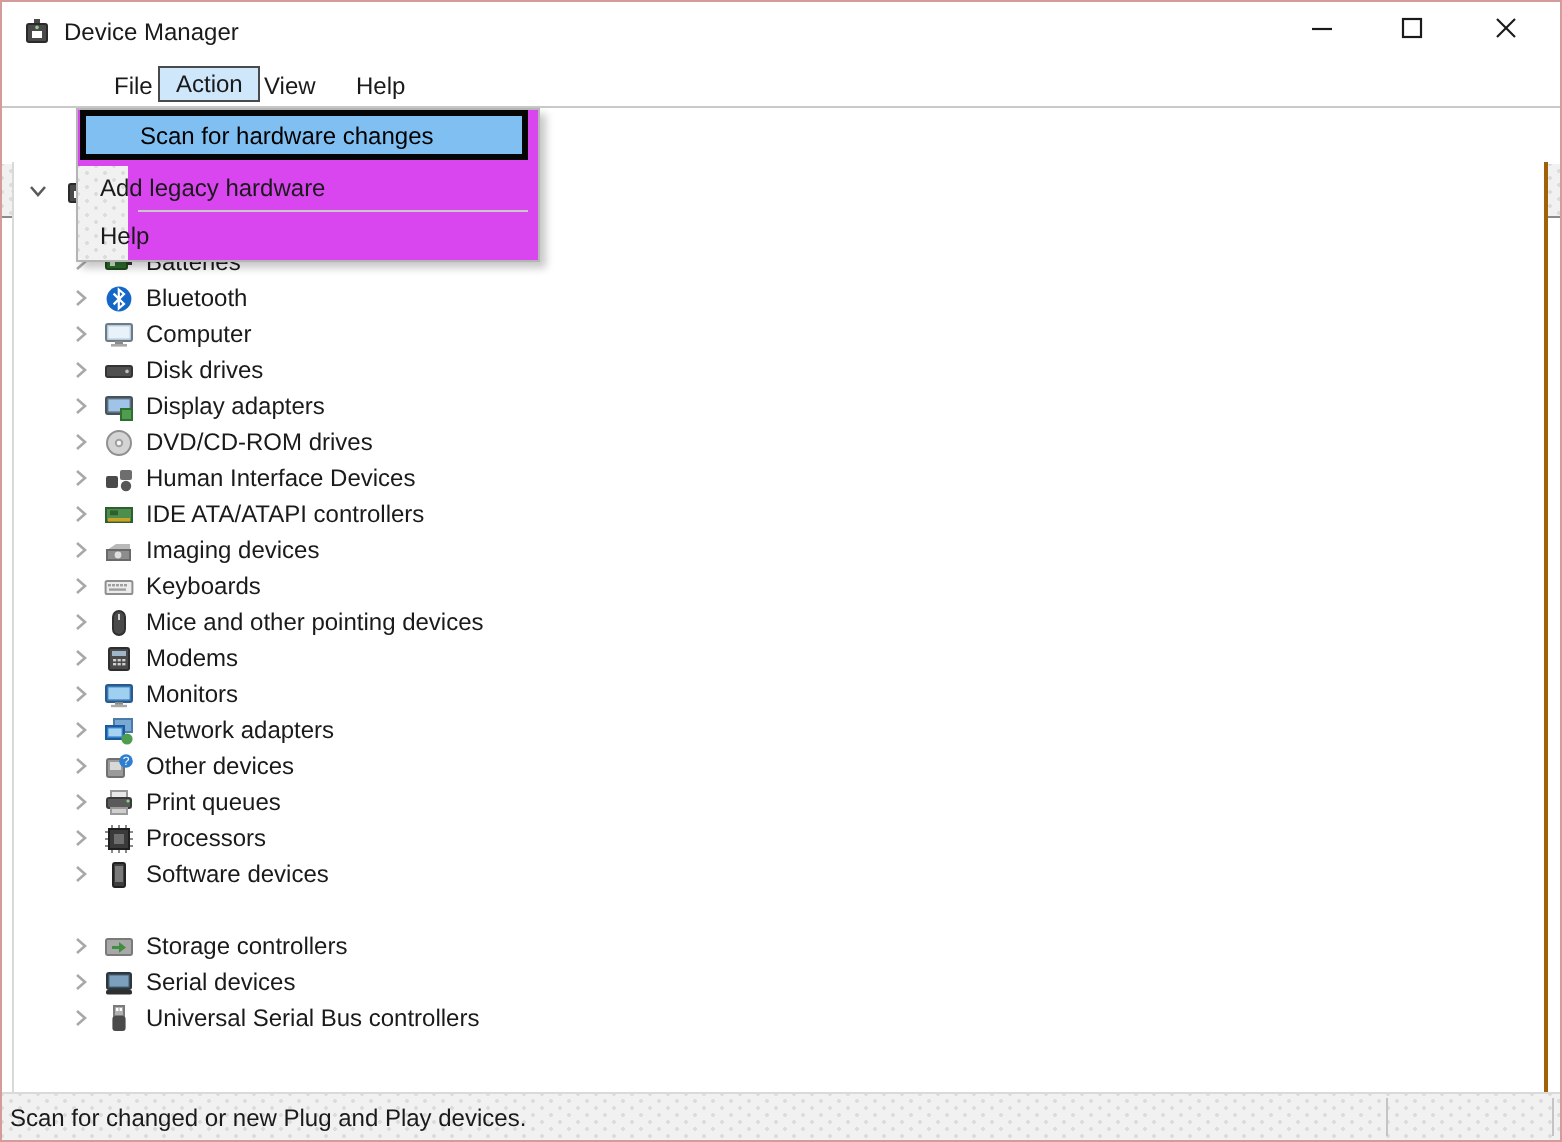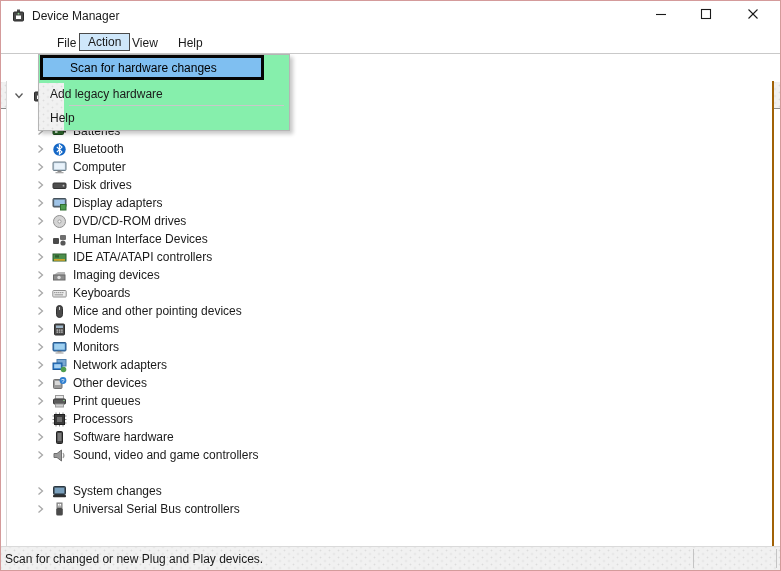--- a/index.html
+++ b/index.html
@@ -44,21 +44,21 @@
   
   .tree-panel { position: absolute; top: 80px; left: 5px; width: 768px; height: 568px; background: #fff; border-left: 1px solid #d9d9d9; border-right: 2px solid #a16207; }
   .trow { position: absolute; left: 0; width: 100%; height: 18px; display: flex; align-items: center; }
   .trow .chev { margin-left: 27px; width: 12px; height: 12px; flex: none; }
   .trow .ticon { margin-left: 6px; width: 15px; height: 15px; flex: none; }
   .trow .tlabel { margin-left: 6px; white-space: nowrap; }
   .troot { position: absolute; left: 0; top: 5px; height: 18px; display: flex; align-items: center; }
   .troot .chev { margin-left: 6px; width: 12px; height: 12px; flex: none; }
   .troot .ticon { margin-left: 7px; width: 15px; height: 15px; flex: none; }
   
-  .action-menu { position: absolute; left: 37px; top: 53px; width: 252px; height: 77px; background: #86efac; border: 1px solid #b5b5b5; box-shadow: 3px 3px 4px rgba(0,0,0,0.22); z-index: 50; }
+  .action-menu { position: absolute; left: 37px; top: 53px; width: 232px; height: 77px; background: #d946ef; border: 1px solid #b5b5b5; box-shadow: 3px 3px 4px rgba(0,0,0,0.22); z-index: 50; }
   .action-menu .gutter { position: absolute; left: 0; top: 0; bottom: 0; width: 25px; }
   .mi-scan { position: absolute; left: 1px; top: 0; width: 224px; height: 25px; border: 3px solid #050505; background: #7fbff1; display: flex; align-items: center; padding-left: 27px; color: #000; }
   .mi { position: absolute; left: 1px; width: 230px; height: 20px; display: flex; align-items: center; padding-left: 10px; }
   .mi.add { top: 29px; }
   .mi.hlp { top: 53px; }
   .menu-sep { position: absolute; left: 30px; right: 5px; top: 50px; height: 1px; background: #c8c8c8; }
   
   .statusbar { position: absolute; left: 0; right: 0; bottom: 0; height: 24px; border-top: 1px solid #dadada; }
   .status-text { position: absolute; left: 4px; top: 5px; white-space: nowrap; }
   .status-sep { position: absolute; top: 2px; bottom: 2px; width: 1px; background: #c4c4c4; }
@@ -338,42 +338,42 @@
     <span class="tlabel">Processors</span>
   </div>
   <div class="trow" style="top:347px">
     <span class="chev"><svg width="12" height="12" viewBox="0 0 12 12">
           <path d="M4.5 2.5 L8.5 6 L4.5 9.5" fill="none" stroke="#a8a8a8" stroke-width="1.3"></path>
         </svg></span>
     <span class="ticon"><svg width="15" height="15" viewBox="0 0 15 15">
           <rect x="4.5" y="1.5" width="6" height="12" rx="1" fill="#3f3f3f" stroke="#222222"></rect>
           <rect x="5.5" y="3" width="4" height="8" fill="#7a7a7a"></rect>
         </svg></span>
-    <span class="tlabel">Software hardware</span>
-  </div>
-  <div class="trow" style="top:365px">
-    <span class="chev"><svg width="12" height="12" viewBox="0 0 12 12">
-          <path d="M4.5 2.5 L8.5 6 L4.5 9.5" fill="none" stroke="#a8a8a8" stroke-width="1.3"></path>
-        </svg></span>
-    <span class="ticon"><svg width="15" height="15" viewBox="0 0 15 15">
-          <polygon points="2,5.5 5,5.5 9.5,2 9.5,13 5,9.5 2,9.5" fill="#9a9a9a" stroke="#6e6e6e"></polygon>
-          <path d="M11 5 Q13 7.5 11 10" fill="none" stroke="#9a9a9a" stroke-width="1.1"></path>
-        </svg></span>
-    <span class="tlabel">Sound, video and game controllers</span>
+    <span class="tlabel">Software devices</span>
+  </div>
+  <div class="trow" style="top:383px">
+    <span class="chev"><svg width="12" height="12" viewBox="0 0 12 12">
+          <path d="M4.5 2.5 L8.5 6 L4.5 9.5" fill="none" stroke="#a8a8a8" stroke-width="1.3"></path>
+        </svg></span>
+    <span class="ticon"><svg width="15" height="15" viewBox="0 0 15 15">
+          <rect x="1" y="3.5" width="13" height="8" rx="1" fill="#a8a8a8" stroke="#7a7a7a"></rect>
+          <polygon points="4,7 7.5,7 7.5,5 11,7.7 7.5,10.4 7.5,8.5 4,8.5" fill="#3f8f3f"></polygon>
+        </svg></span>
+    <span class="tlabel">Storage controllers</span>
   </div>
   <div class="trow" style="top:401px">
     <span class="chev"><svg width="12" height="12" viewBox="0 0 12 12">
           <path d="M4.5 2.5 L8.5 6 L4.5 9.5" fill="none" stroke="#a8a8a8" stroke-width="1.3"></path>
         </svg></span>
     <span class="ticon"><svg width="15" height="15" viewBox="0 0 15 15">
           <rect x="1.5" y="2.5" width="12" height="8" rx="1" fill="#3f4f5a" stroke="#2a3640"></rect>
           <rect x="2.7" y="3.7" width="9.6" height="5.6" fill="#7aa0bd"></rect>
           <rect x="1" y="11" width="13" height="2.2" rx="0.8" fill="#2f2f2f"></rect>
         </svg></span>
-    <span class="tlabel">System changes</span>
+    <span class="tlabel">Serial devices</span>
   </div>
   <div class="trow" style="top:419px">
     <span class="chev"><svg width="12" height="12" viewBox="0 0 12 12">
           <path d="M4.5 2.5 L8.5 6 L4.5 9.5" fill="none" stroke="#a8a8a8" stroke-width="1.3"></path>
         </svg></span>
     <span class="ticon"><svg width="15" height="15" viewBox="0 0 15 15">
           <rect x="5" y="1" width="5" height="5" fill="#b0b0b0" stroke="#7a7a7a"></rect>
           <rect x="6" y="2" width="1.2" height="1.5" fill="#ffffff"></rect>
           <rect x="7.8" y="2" width="1.2" height="1.5" fill="#ffffff"></rect>
           <rect x="4.2" y="6" width="6.6" height="7.5" rx="1.5" fill="#4a4a4a"></rect>

